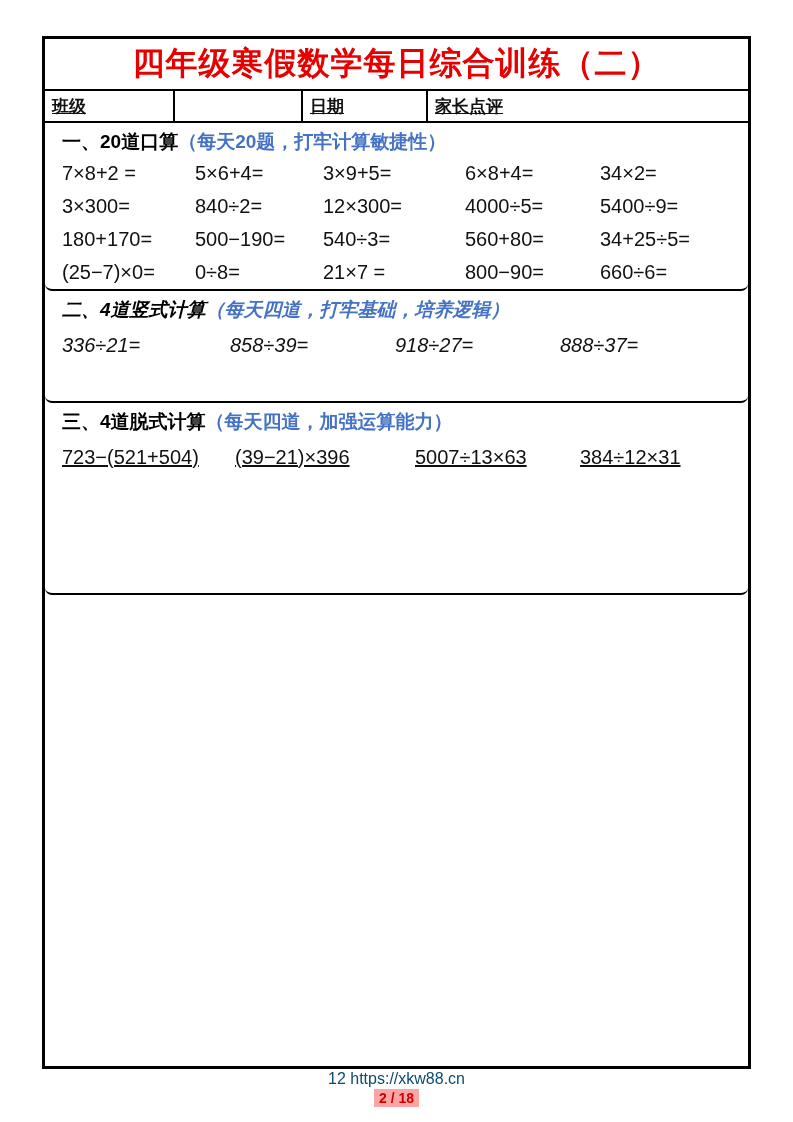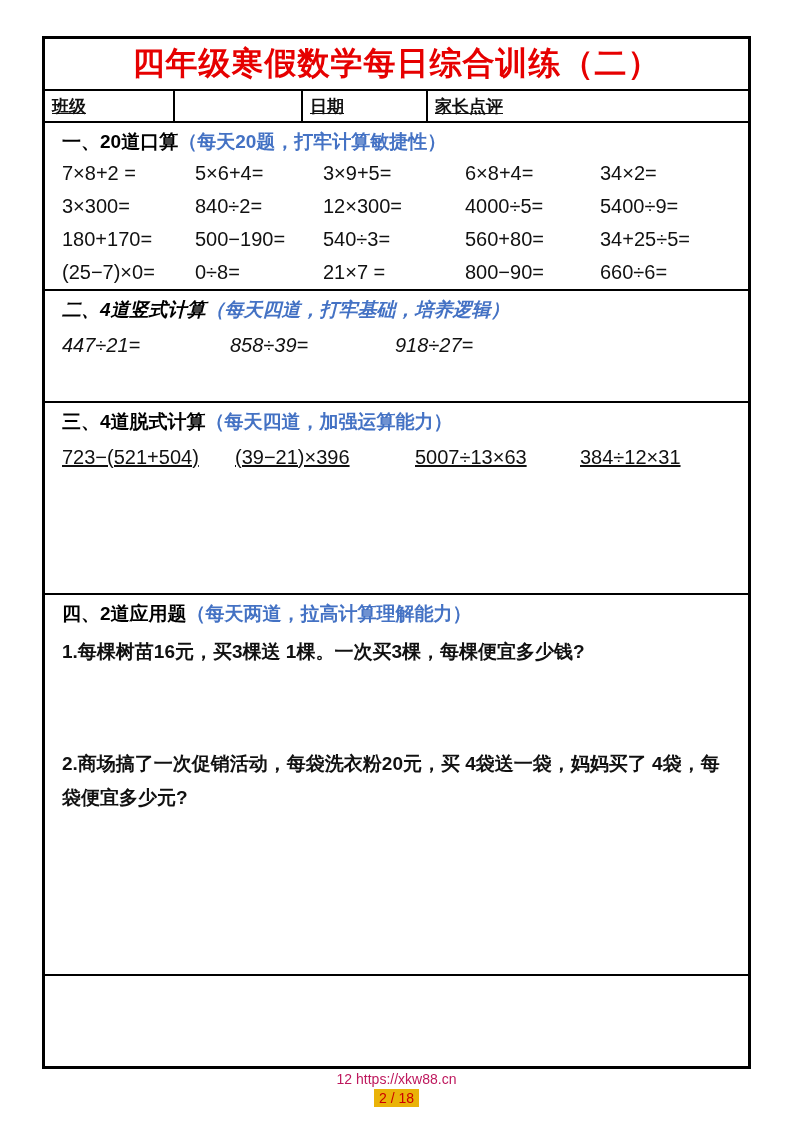--- a/index.html
+++ b/index.html
@@ -13,21 +13,21 @@
   .row-title { height:52px; border-bottom:2px solid #000;
     display:flex; align-items:center; justify-content:center; }
   .row-title h1 { font-size:32px; font-weight:bold; color:#e60000; letter-spacing:1px; }
 
   .row-info { height:32px; border-bottom:2px solid #000; display:grid;
     grid-template-columns:130px 128px 125px 125px auto;text-decoration:underline; }
   .row-info .cell { border-right:2px solid #000; display:flex; align-items:center;
     padding-left:7px; font-size:17px; font-weight:bold; }
   .row-info .cell:last-child { border-right:none;text-align:right; }
 
-  .section { border-bottom:2px solid #000; padding:6px 20px 0 17px; }
+  .section { border-bottom:2px solid #000; padding:6px 20px 0 17px;border-radius:7px; }
   .section:last-of-type { border-bottom:none; }
   .sec-head { font-size:19px; font-weight:bold; color:#000; height:28px; line-height:26px; }
   .sec-head .blue { color:#4472c4; }
 
   .sec1 { height:168px; }
   .oral-row { display:grid; grid-template-columns:133px 128px 142px 135px auto;
     height:33px; align-items:center; font-size:20px; }
 
   .sec2 { height:112px;font-style:italic; }
   .vert-row { display:grid; grid-template-columns:168px 165px 165px auto;
@@ -38,23 +38,23 @@
     height:40px; align-items:center; font-size:20px;text-decoration:underline; }
 
   .sec4 { height:381px; }
   .word-problem { font-size:19px; font-weight:bold; line-height:34px; }
   .wp1 { margin-top:6px; }
   .wp2 { margin-top:78px; }
 
   .row-empty { flex:1; }
 
   .footer { position:absolute; left:0; top:1071px; width:793px; text-align:center; }
-  .footer-url { font-size:14px; color:#be185d; line-height:16px; }
-  .footer-page { display:inline-block; margin-top:2px; font-size:14px; font-weight:normal;
-    color:#cc0000; background:#eab308; padding:0 5px; line-height:18px; }
+  .footer-url { font-size:16px; color:#0c4a6e; line-height:16px; }
+  .footer-page { display:inline-block; margin-top:2px; font-size:14px; font-weight:bold;
+    color:#cc0000; background:#fca5a5; padding:0 5px; line-height:18px; }
 </style>
 </head>
 <body>
 
 <div class="page">
   <div class="sheet">
 
     <div class="row-title">
       <h1>四年级寒假数学每日综合训练（二）</h1>
     </div>
@@ -98,45 +98,39 @@
         <span>800−90=</span>
         <span>660÷6=</span>
       </div>
     </div>
 
     <div class="section sec2">
       <div class="sec-head">
         <span>二、4道竖式计算</span><span class="blue">（每天四道，打牢基础，培养逻辑）</span>
       </div>
       <div class="vert-row">
-        <span>447÷21=</span>
+        <span>336÷21=</span>
         <span>858÷39=</span>
         <span>918÷27=</span>
+        <span>888÷37=</span>
       </div>
     </div>
 
     <div class="section sec3">
       <div class="sec-head">
         <span>三、4道脱式计算</span><span class="blue">（每天四道，加强运算能力）</span>
       </div>
       <div class="step-row">
         <span>723−(521+504)</span>
         <span>(39−21)×396</span>
         <span>5007÷13×63</span>
         <span>384÷12×31</span>
       </div>
     </div>
 
-    <div class="section sec4">
-      <div class="sec-head">
-        <span>四、2道应用题</span><span class="blue">（每天两道，拉高计算理解能力）</span>
-      </div>
-      <p class="word-problem wp1">1.每棵树苗16元，买3棵送 1棵。一次买3棵，每棵便宜多少钱?</p>
-      <p class="word-problem wp2">2.商场搞了一次促销活动，每袋洗衣粉20元，买 4袋送一袋，妈妈买了 4袋，每袋便宜多少元?</p>
-    </div>
 
     <div class="row-empty"></div>
   </div>
 
   <div class="footer">
     <div class="footer-url">12 https://xkw88.cn</div>
     <span class="footer-page">2 / 18</span>
   </div>
 </div>
 

